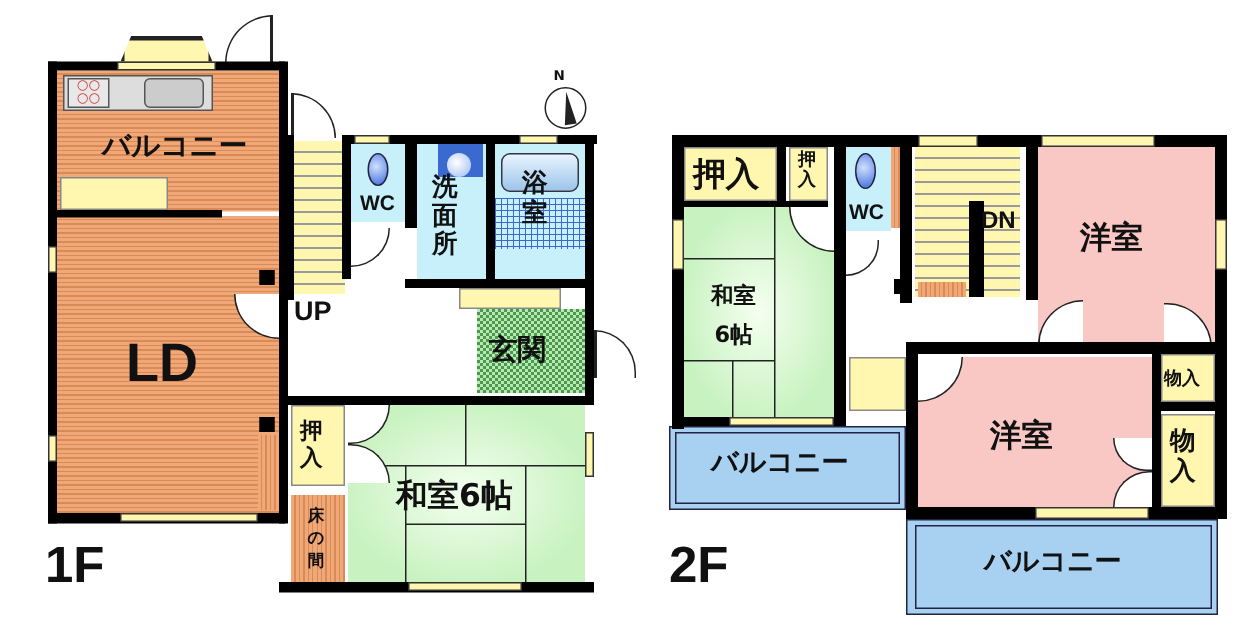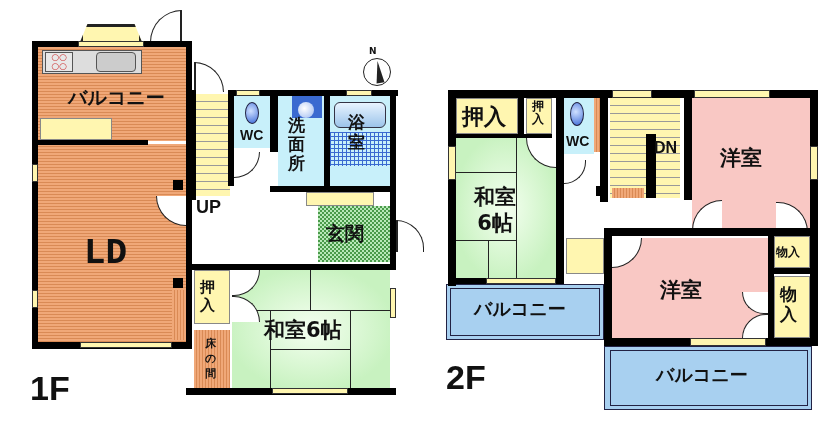--- a/index.html
+++ b/index.html
@@ -32,21 +32,21 @@
   <div class="abs" style="left:150px;top:10px;width:32px;height:32px;border:1px solid #222;border-radius:32px 0 0 0;border-right:2px solid #222;border-bottom:none;"></div>
 
   <div class="abs wood" style="left:38px;top:47px;width:148px;height:94px;"></div>
   <div class="abs" style="left:42px;top:50px;width:100px;height:24px;background:#ddd;border:1px solid #555;"></div>
   <div class="abs" style="left:45px;top:52px;width:28px;height:20px;border:1px solid #555;background:#e8e8e8;font-size:9px;color:#c33;line-height:9px;text-align:center;">○○<br>○○</div>
   <div class="abs" style="left:96px;top:52px;width:40px;height:20px;border:1px solid #555;border-radius:4px;background:#ccc;"></div>
   <div class="abs yel" style="left:40px;top:118px;width:72px;height:22px;border:1px solid #888;"></div>
   <div class="lbl" style="left:68px;top:88px;font-size:19px;">バルコニー</div>
 
   <div class="abs wood" style="left:38px;top:144px;width:148px;height:198px;"></div>
-  <div class="lbl" style="left:84px;top:224px;font-size:36px;font-family:Liberation Mono, monospace;margin-top:12px;">LD</div>
+  <div class="lbl" style="left:84px;top:224px;font-size:36px;font-family:Liberation Sans, sans-serif;">LD</div>
   <div class="abs woodv" style="left:172px;top:290px;width:14px;height:50px;"></div>
   <div class="abs" style="left:173px;top:180px;width:10px;height:10px;background:#000;border:2px solid #000;"></div>
   <div class="abs" style="left:173px;top:278px;width:10px;height:10px;background:#000;border:2px solid #000;"></div>
   <div class="abs" style="left:156px;top:196px;width:30px;height:30px;border:1px solid #222;border-radius:0 0 0 30px;border-top:none;border-right:none;background:#fff;"></div>
 
   <div class="wall" style="left:32px;top:41px;width:6px;height:308px;"></div>
   <div class="wall" style="left:32px;top:41px;width:158px;height:6px;"></div>
   <div class="wall" style="left:186px;top:41px;width:6px;height:308px;"></div>
   <div class="wall" style="left:32px;top:342px;width:158px;height:7px;"></div>
   <div class="wall" style="left:38px;top:140px;width:110px;height:5px;"></div>
@@ -119,21 +119,21 @@
   <div class="vline" style="left:270px;top:310px;height:78px;"></div>
   <div class="vline" style="left:350px;top:310px;height:78px;"></div>
   <div class="hline" style="left:270px;top:349px;width:80px;"></div>
   <div class="abs" style="left:232px;top:270px;width:28px;height:26px;border:1px solid #222;border-radius:0 0 28px 0;border-top:none;border-left:none;background:#fff;"></div>
   <div class="abs" style="left:232px;top:296px;width:28px;height:26px;border:1px solid #222;border-radius:0 26px 0 0;border-bottom:none;border-left:none;background:#fff;"></div>
   <div class="lbl" style="left:264px;top:320px;font-size:21px;">和室6帖</div>
   <div class="wall" style="left:186px;top:388px;width:210px;height:7px;"></div>
   <div class="win" style="left:272px;top:388px;width:76px;height:6px;"></div>
   <div class="win" style="left:390px;top:288px;width:6px;height:30px;"></div>
 
-  <div class="floor-label" style="left:30px;top:369px;">1F</div>
+  <div class="floor-label" style="left:30px;top:358px;">1F</div>
 </div>
 
 <div>
 
   <div class="abs yel" style="left:456px;top:98px;width:62px;height:36px;border:1px solid #888;"></div>
   <div class="lbl" style="left:462px;top:106px;font-size:22px;">押入</div>
   <div class="abs yel" style="left:526px;top:98px;width:26px;height:36px;border:1px solid #888;"></div>
   <div class="lbl" style="left:532px;top:100px;font-size:12px;line-height:13px;">
     <div>押</div>
     <div>入</div>
@@ -154,21 +154,21 @@
   <div class="lbl" style="left:720px;top:148px;font-size:21px;">洋室</div>
   <div class="abs" style="left:692px;top:200px;width:30px;height:30px;border:1px solid #222;border-radius:30px 0 0 0;border-bottom:none;border-right:none;background:#fff;clip-path:inset(0);"></div>
   <div class="abs" style="left:776px;top:202px;width:32px;height:30px;border:1px solid #222;border-radius:0 30px 0 0;border-bottom:none;border-left:none;background:#fff;"></div>
 
   <div class="abs tatami" style="left:456px;top:138px;width:100px;height:140px;"></div>
   <div class="hline" style="left:456px;top:172px;width:60px;"></div>
   <div class="vline" style="left:516px;top:138px;height:140px;"></div>
   <div class="hline" style="left:456px;top:240px;width:60px;"></div>
   <div class="vline" style="left:488px;top:240px;height:38px;"></div>
   <div class="abs" style="left:526px;top:138px;width:30px;height:30px;border:1px solid #222;border-radius:0 0 0 30px;border-top:none;border-right:none;background:#fff;"></div>
-  <div class="lbl" style="left:474px;top:184px;font-size:21px;line-height:26px;">
+  <div class="lbl" style="left:474px;top:184px;font-size:15px;line-height:26px;">
     <div>和室</div>
     <div>6帖</div>
   </div>
 
   <div class="abs" style="left:564px;top:160px;width:22px;height:24px;border:1px solid #222;border-radius:0 0 24px 0;border-top:none;border-left:none;"></div>
   <div class="abs yel" style="left:566px;top:238px;width:38px;height:36px;border:1px solid #888;"></div>
 
   <div class="abs yel" style="left:774px;top:236px;width:36px;height:32px;border:1px solid #888;"></div>
   <div class="lbl" style="left:776px;top:246px;font-size:12px;">物入</div>
   <div class="abs yel" style="left:774px;top:276px;width:36px;height:62px;border:1px solid #888;"></div>

